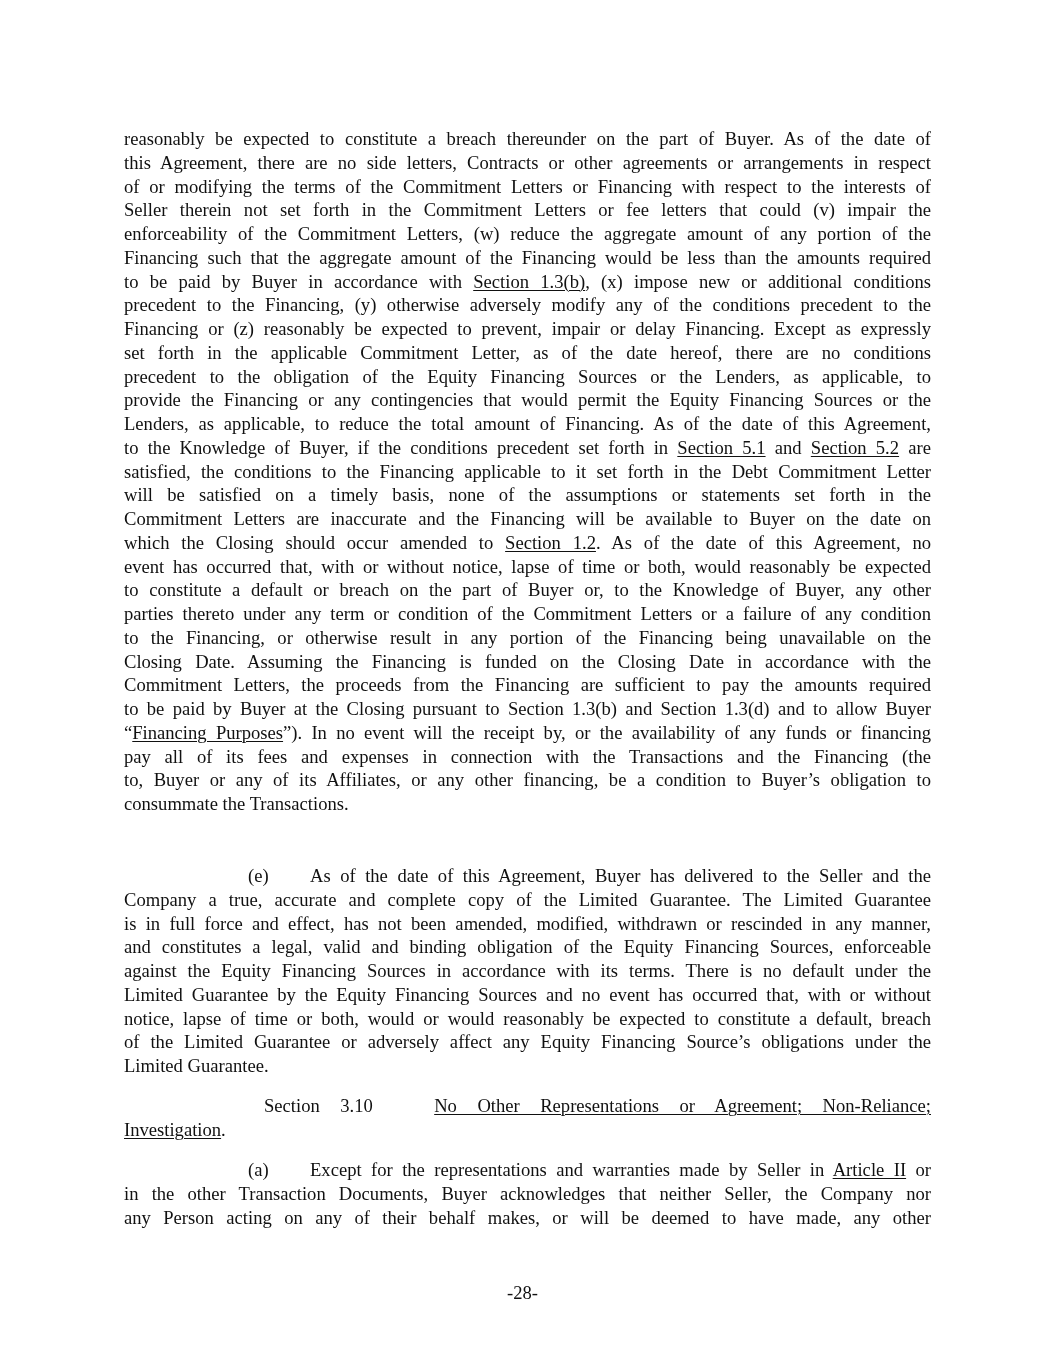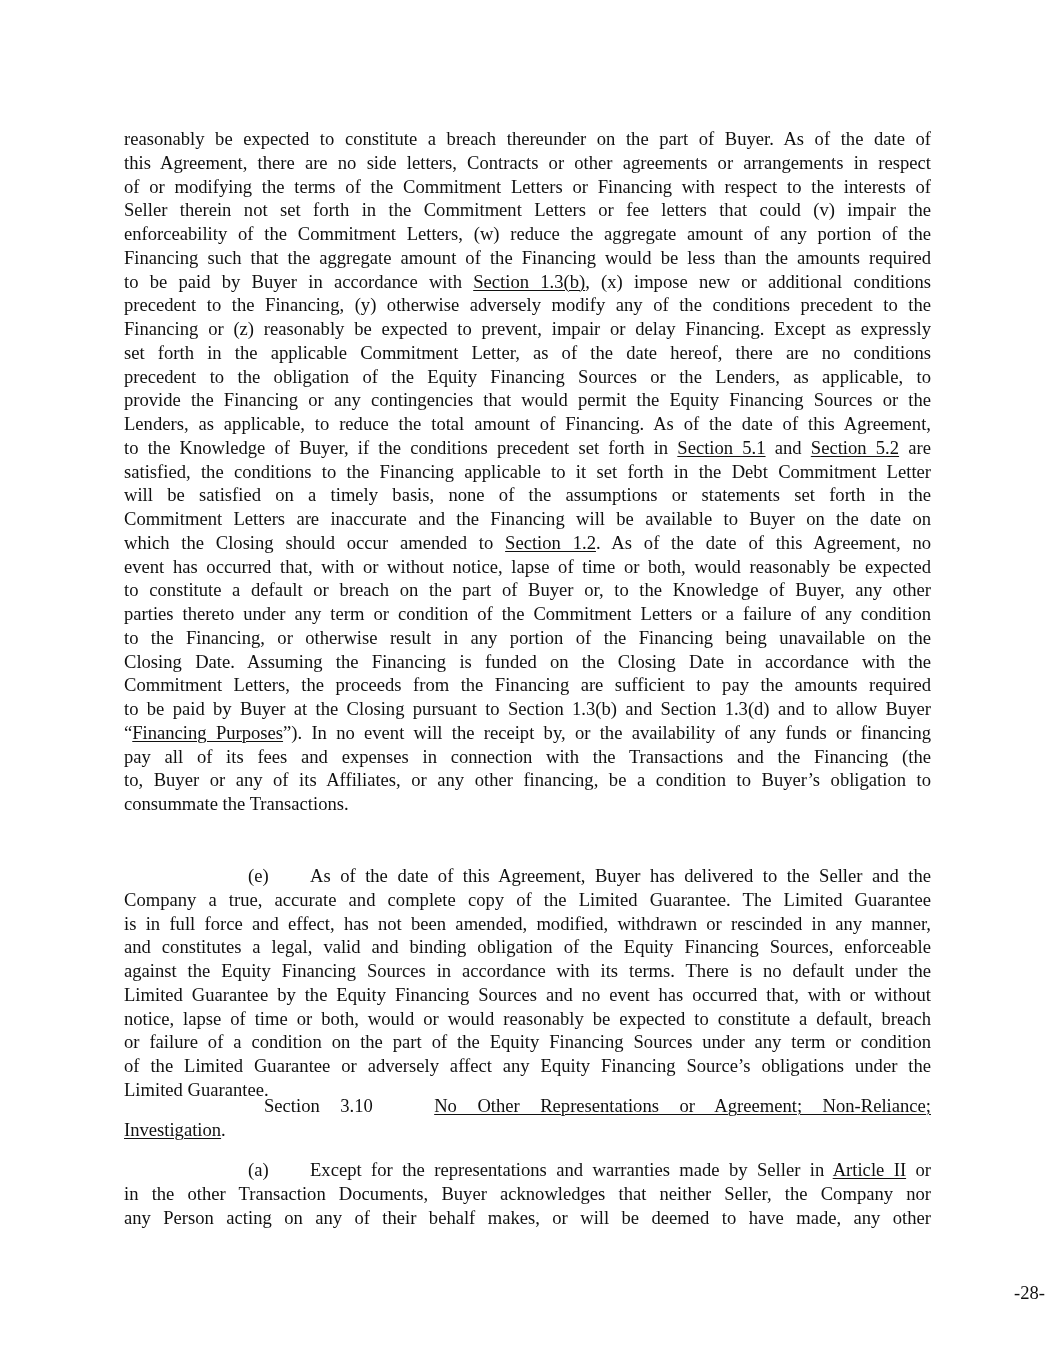--- a/index.html
+++ b/index.html
@@ -19,21 +19,21 @@
   .ln.last { text-align-last: left; }
   .ln.indent { padding-left: 124px; }
   .ln.indent2 { padding-left: 140px; }
   .ln .lbl { display: inline-block; width: 62px; }
   .u { text-decoration: underline; text-underline-offset: 2px; text-decoration-thickness: 1px; }
   #p1 { top: 127px; }
   #p2 { top: 864px; }
   #p3 { top: 1094px; }
   #p4 { top: 1158px; }
   .pagenum {
-    position: absolute; top: 1281px; left: 0; width: 1045px; text-align: right;
+    position: absolute; top: 1281px; left: 0; width: 1045px; text-align: center;
     line-height: 23px;
   }
 </style>
 </head>
 <body>
 
 <div class="page">
 
   <div class="block" id="p1">
       <span class="ln"><span>reasonably be expected to constitute a breach thereunder on the part of Buyer.  As of the date of</span></span>
@@ -68,21 +68,20 @@
     </div>
 
   <div class="block" id="p2">
     <span class="ln indent"><span class="lbl">(e)</span><span>As of the date of this Agreement, Buyer has delivered to the Seller and the</span></span>
     <span class="ln">Company a true, accurate and complete copy of the Limited Guarantee.  The Limited Guarantee</span>
     <span class="ln">is in full force and effect, has not been amended, modified, withdrawn or rescinded in any manner,</span>
     <span class="ln">and constitutes a legal, valid and binding obligation of the Equity Financing Sources, enforceable</span>
     <span class="ln">against the Equity Financing Sources in accordance with its terms.  There is no default under the</span>
     <span class="ln">Limited Guarantee by the Equity Financing Sources and no event has occurred that, with or without</span>
     <span class="ln">notice, lapse of time or both, would or would reasonably be expected to constitute a default, breach</span>
-    <span class="ln">or failure of a condition on the part of the Equity Financing Sources under any term or condition</span>
     <span class="ln">of the Limited Guarantee or adversely affect any Equity Financing Source’s obligations under the</span>
     <span class="ln last">Limited Guarantee.</span>
   </div>
 
   <div class="block" id="p3">
     <span class="ln indent2"><span>Section 3.10</span>&nbsp;&nbsp;&nbsp;<span class="u">No Other Representations or Agreement; Non-Reliance;</span></span>
     <span class="ln last"><span class="u">Investigation</span><span>.</span></span>
   </div>
 
   <div class="block" id="p4">

